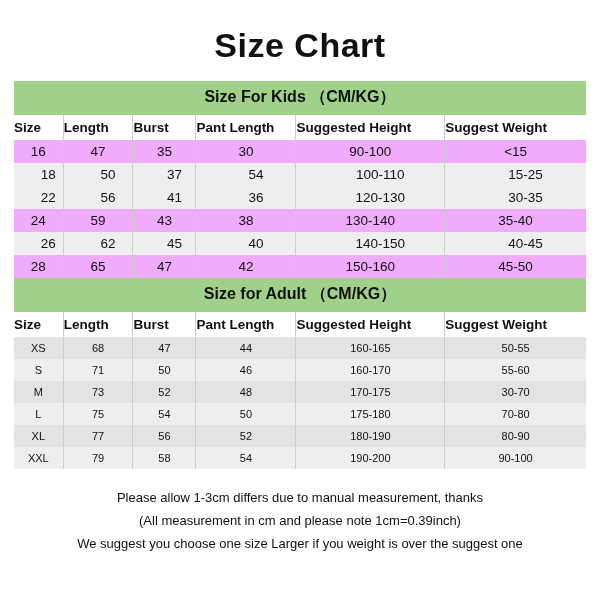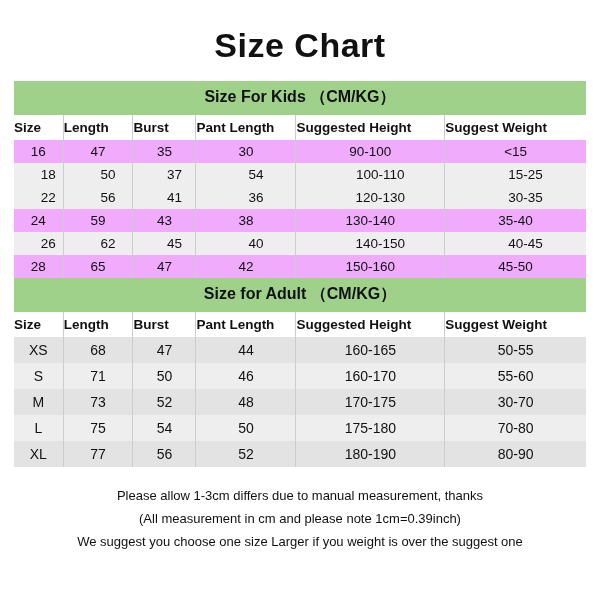--- a/index.html
+++ b/index.html
@@ -62,21 +62,21 @@
     padding: 4px 0 4px 0;
     border-right: 1px solid #cccccc;
     color: #111111;
   }
   tbody.kids tr td:last-child,
   tbody.adult tr td:last-child { border-right: none; }
   tbody.kids tr.odd td { background: #f0abfc; }
   tbody.kids tr.even td { background: #eeeeee; padding-left: 20px; }
   tbody.adult tr.odd td { background: #e3e3e3; }
   tbody.adult tr.even td { background: #eeeeee; }
-  tbody.adult tr td { font-size: 14px; padding: 5px 0 5px 0; }
+  tbody.adult tr td { font-size: 11px; padding: 5px 0 5px 0; }
   .spacer { height: 10px; }
   .notes {
     margin-top: 18px;
     text-align: center;
     font-size: 13px;
     line-height: 1.75;
     color: #111111;
   }
   .notes div { white-space: nowrap; }
   
@@ -226,20 +226,28 @@
         <td>70-80</td>
       </tr>
       <tr class="odd">
         <td>XL</td>
         <td>77</td>
         <td>56</td>
         <td>52</td>
         <td>180-190</td>
         <td>80-90</td>
       </tr>
+      <tr class="even">
+        <td>XXL</td>
+        <td>79</td>
+        <td>58</td>
+        <td>54</td>
+        <td>190-200</td>
+        <td>90-100</td>
+      </tr>
     </tbody>
   </table>
 
   <div class="notes">
     <div>Please allow 1-3cm differs due to manual measurement, thanks</div>
     <div>(All measurement in cm and please note 1cm=0.39inch)</div>
     <div>We suggest you choose one size Larger if you weight is over the suggest one</div>
   </div>
 
 </div>

